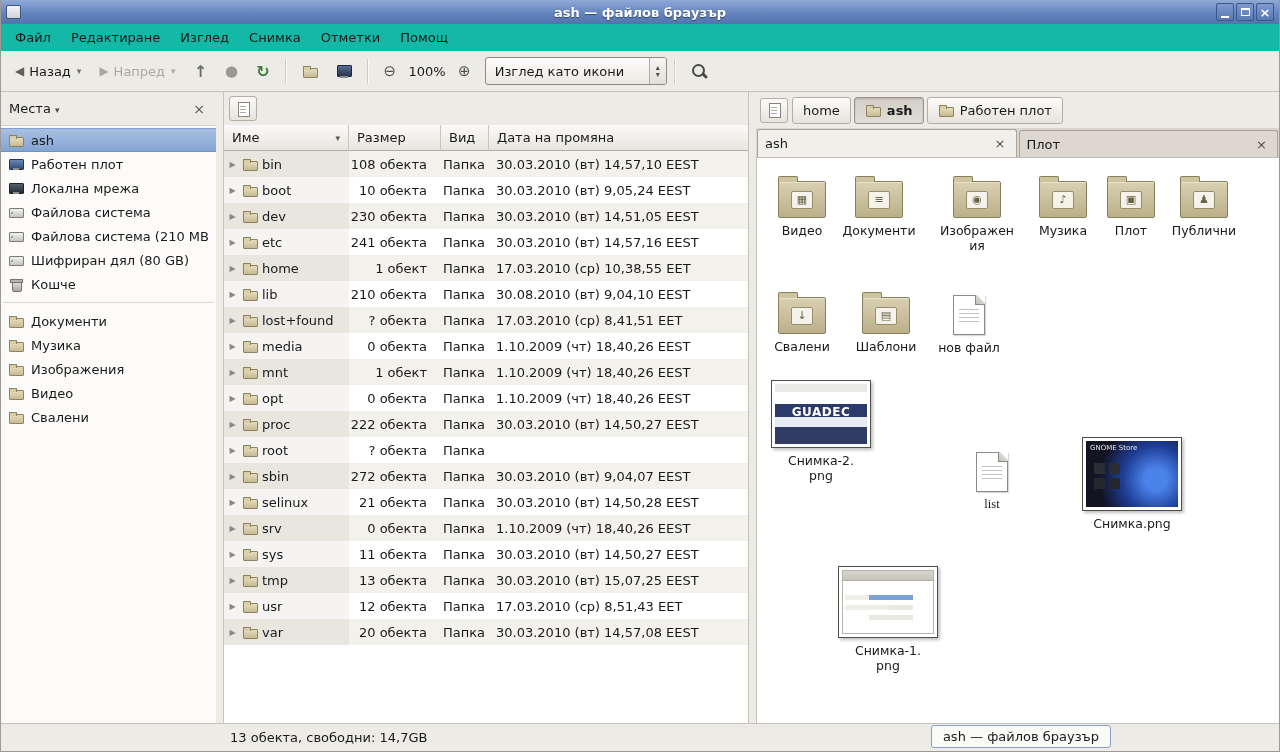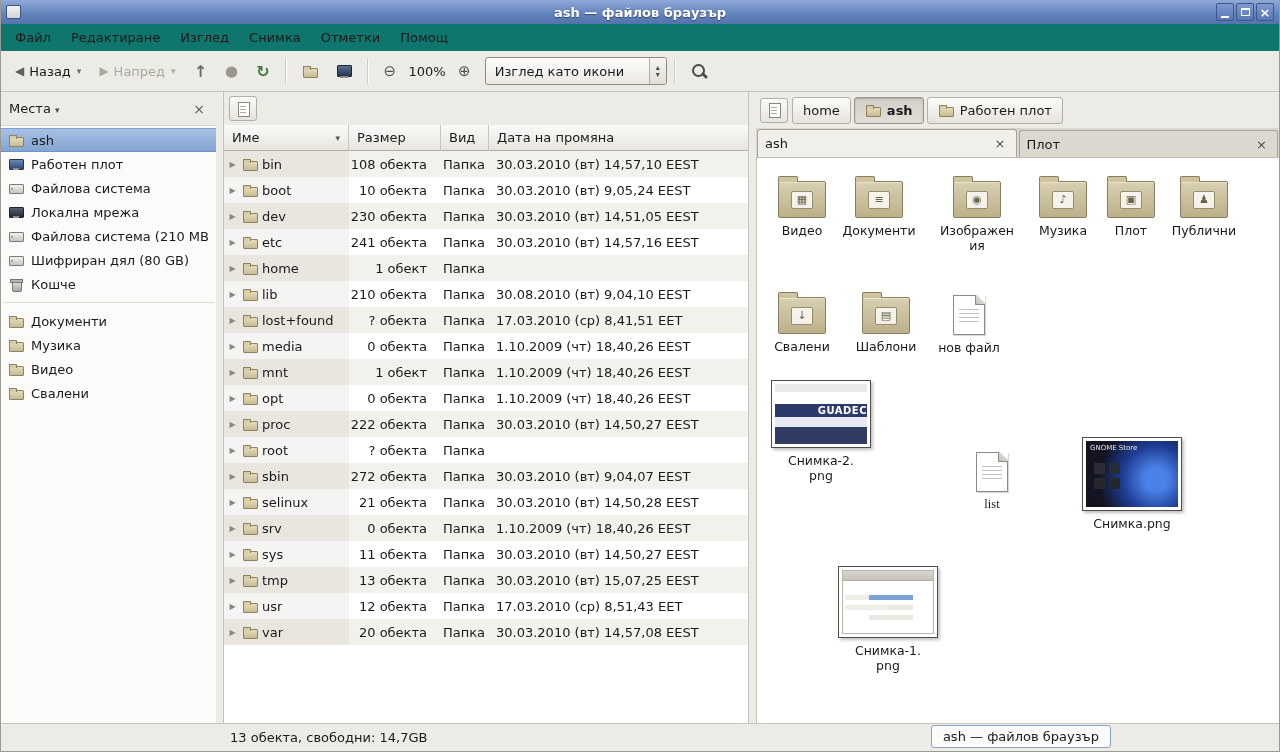--- a/index.html
+++ b/index.html
@@ -11,21 +11,21 @@
   .titlebar{height:24px;flex:none;background:linear-gradient(#8FA9D8,#6384BC 55%,#5373AE);display:flex;align-items:center;padding:0 5px;position:relative}
   .titlebar .title{position:absolute;left:0;right:0;text-align:center;color:#fff;font-weight:bold;font-size:13px;text-shadow:0 1px 1px rgba(0,0,0,.45)}
   .win-icon{width:15px;height:14px;background:linear-gradient(#f4f4f2,#cfd4da);border:1px solid #41567c;border-radius:2px;z-index:2}
   .win-ctrls{margin-left:auto;display:flex;gap:2px;z-index:2}
   .win-btn{width:18px;height:18px;border:1px solid #3d5788;border-radius:2px;background:linear-gradient(#7d9bd0,#5878b3);display:flex;align-items:center;justify-content:center;color:#fff}
   .g-min{width:8px;height:2px;background:#fff;margin-top:9px}
   .g-max{width:9px;height:8px;border:1px solid #fff;border-top-width:2px}
   .g-close{font-size:13px;font-weight:bold;line-height:1}
 
   
-  .menubar{height:27px;flex:none;display:flex;align-items:center;padding:0 4px;background:#0f766e}
+  .menubar{height:27px;flex:none;display:flex;align-items:center;padding:0 4px;background:#14b8a6}
   .menu-item{padding:4px 10px}
 
   
   .toolbar{height:41px;flex:none;display:flex;align-items:center;padding:0 6px;background:#EDEBE6;border-bottom:1px solid #c6c3bc;gap:2px}
   .tb-btn{display:flex;align-items:center;gap:5px;padding:5px 7px;border:1px solid transparent;border-radius:3px;height:30px}
   .tb-arrow{color:#5f5f5a;font-size:12px}
   .dd{color:#6d6d68;font-size:9px;margin-left:1px}
   .disabled,.disabled *{color:#aba89f !important}
   .up-glyph{color:#6f6f6a;font-size:16px;font-weight:bold}
   .stop-glyph{color:#9b978e;font-size:15px}
@@ -108,21 +108,21 @@
   .big-folder::before{content:"";position:absolute;top:-6px;left:-1px;width:18px;height:5px;background:#CEC49F;border:1px solid #877e5e;border-bottom:none;border-radius:2px 2px 0 0}
   .emblem{position:absolute;left:50%;top:50%;transform:translate(-50%,-50%);width:22px;height:18px;background:rgba(255,255,255,.8);border:1px solid #968d6c;border-radius:2px;display:flex;align-items:center;justify-content:center;font-size:11px;color:#6b6345}
   .big-file{width:32px;height:40px;margin-top:5px;background:#fff;border:1px solid #8c8c87;position:relative;box-shadow:1px 1px 1px rgba(0,0,0,.15)}
   .big-file::before{content:"";position:absolute;right:-1px;top:-1px;width:9px;height:9px;background:linear-gradient(225deg,#ffffff 40%,#d8d8d3 50%,#bfbfb9 100%);border-left:1px solid #8c8c87;border-bottom:1px solid #8c8c87}
   .big-file::after{content:"";position:absolute;left:5px;right:5px;top:13px;height:1px;background:#c3c3bd;box-shadow:0 4px 0 #c3c3bd,0 8px 0 #c3c3bd,0 12px 0 #c3c3bd}
 
   .thumb{position:relative;background:#fff;border:1px solid #4e4e4a;padding:3px;box-shadow:2px 2px 3px rgba(0,0,0,.25)}
   .thumb-inner{width:100%;height:100%;position:relative;overflow:hidden}
   .thumb-web{width:100px;height:68px}
   .thumb-web .thumb-inner{background:linear-gradient(#e9e9e8 0 8px,#ffffff 8px 20px,#2c3a6b 20px 33px,#e7eaf3 33px 43px,#303c63 43px 100%)}
-  .thumb-web .thumb-text{position:absolute;left:0;right:0;top:21px;text-align:right;font-size:10px;font-weight:bold;color:#fff;letter-spacing:.5px}
+  .thumb-web .thumb-text{position:absolute;left:0;right:0;top:21px;text-align:center;font-size:12px;font-weight:bold;color:#fff;letter-spacing:.5px}
   .thumb-dark{width:100px;height:74px}
   .thumb-dark .thumb-inner{background:radial-gradient(circle at 76% 58%,#4b82e8 0 14%,#1e3d95 42%,#131322 72%),#131322}
   .thumb-dark .thumb-inner::after{content:"";position:absolute;left:8px;top:22px;width:11px;height:11px;background:#2c2c36;box-shadow:15px 0 0 #2c2c36,0 15px 0 #26262f,15px 15px 0 #26262f}
   .thumb-dark .thumb-text{position:absolute;left:4px;top:3px;font-size:7px;color:#e4e4ef}
   .thumb-window{width:100px;height:72px}
   .thumb-window .thumb-inner{background:#fff;border:1px solid #b7b4ad}
   .thumb-window .thumb-inner::before{content:"";position:absolute;left:0;right:0;top:0;height:9px;background:linear-gradient(#d8d5ce,#c6c3bb);border-bottom:1px solid #b0ada5;box-shadow:0 11px 0 -9px #e4e2dc}
   .thumb-window .thumb-inner::after{content:"";position:absolute;left:26px;top:24px;width:44px;height:5px;background:#7ba2d6;box-shadow:-24px 0 0 #efeee9,-24px 10px 0 #efeee9,0 10px 0 #e9e8e3,0 20px 0 #e9e8e3}
 
   
@@ -218,47 +218,51 @@
       <div class="sidebar-list">
           <div class="sb-item selected">
             <span class="mi mi-folder"></span>
             <span class="sb-label">ash</span>
           </div>
           <div class="sb-item">
             <span class="mi mi-desktop"></span>
             <span class="sb-label">Работен плот</span>
           </div>
           <div class="sb-item">
+            <span class="mi mi-network"></span>
+            <span class="sb-label">Локална мрежа</span>
+          </div>
+          <div class="sb-item">
             <span class="mi mi-drive"></span>
             <span class="sb-label">Файлова система</span>
           </div>
           <div class="sb-item">
-            <span class="mi mi-network"></span>
-            <span class="sb-label">Локална мрежа</span>
-          </div>
-          <div class="sb-item">
             <span class="mi mi-drive"></span>
             <span class="sb-label">Файлова система (210 MB)</span>
           </div>
           <div class="sb-item">
             <span class="mi mi-drive"></span>
             <span class="sb-label">Шифриран дял (80 GB)</span>
           </div>
           <div class="sb-item">
             <span class="mi mi-trash"></span>
             <span class="sb-label">Кошче</span>
           </div>
           <div class="sb-sep"></div>
           <div class="sb-item">
             <span class="mi mi-folder"></span>
             <span class="sb-label">Документи</span>
           </div>
           <div class="sb-item">
             <span class="mi mi-folder"></span>
             <span class="sb-label">Музика</span>
+          </div>
+          <div class="sb-item">
+            <span class="mi mi-folder"></span>
+            <span class="sb-label">Изображения</span>
           </div>
           <div class="sb-item">
             <span class="mi mi-folder"></span>
             <span class="sb-label">Видео</span>
           </div>
           <div class="sb-item">
             <span class="mi mi-folder"></span>
             <span class="sb-label">Свалени</span>
           </div>
         </div>
@@ -329,20 +333,21 @@
             <div class="tcell cdate">30.03.2010 (вт) 14,57,16 EEST</div>
           </div>
           <div class="trow shade">
             <div class="tcell cname">
               <span class="expander">▶</span>
               <span class="mi mi-folder"></span>
               <span class="fname">home</span>
             </div>
             <div class="tcell csize">1 обект</div>
             <div class="tcell c2w">Папка</div>
+            <div class="tcell cdate">17.03.2010 (ср) 10,38,55 EET</div>
           </div>
           <div class="trow">
             <div class="tcell cname">
               <span class="expander">▶</span>
               <span class="mi mi-folder"></span>
               <span class="fname">lib</span>
             </div>
             <div class="tcell csize">210 обекта</div>
             <div class="tcell c2w">Папка</div>
             <div class="tcell cdate">30.08.2010 (вт) 9,04,10 EEST</div>

